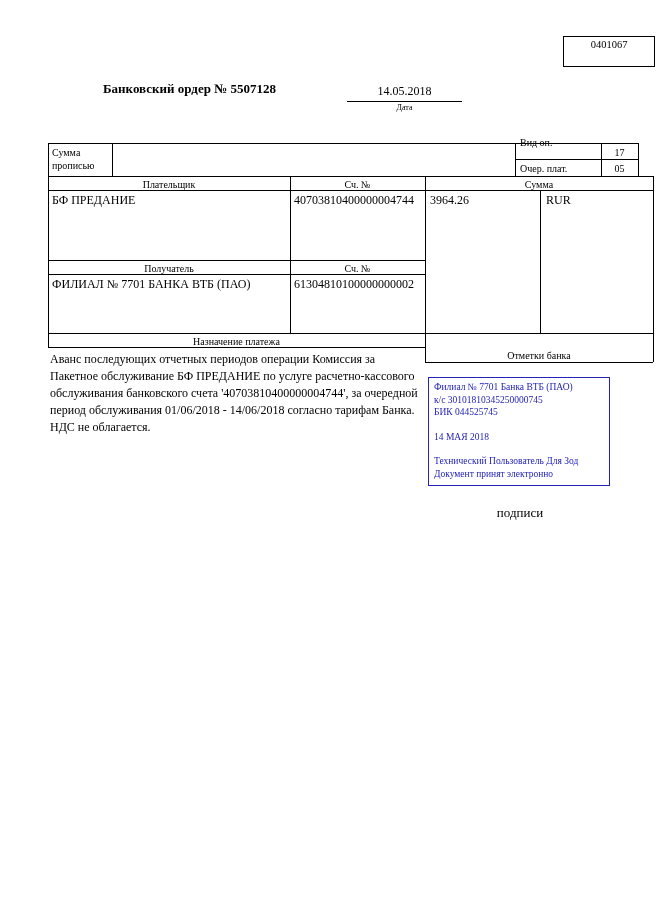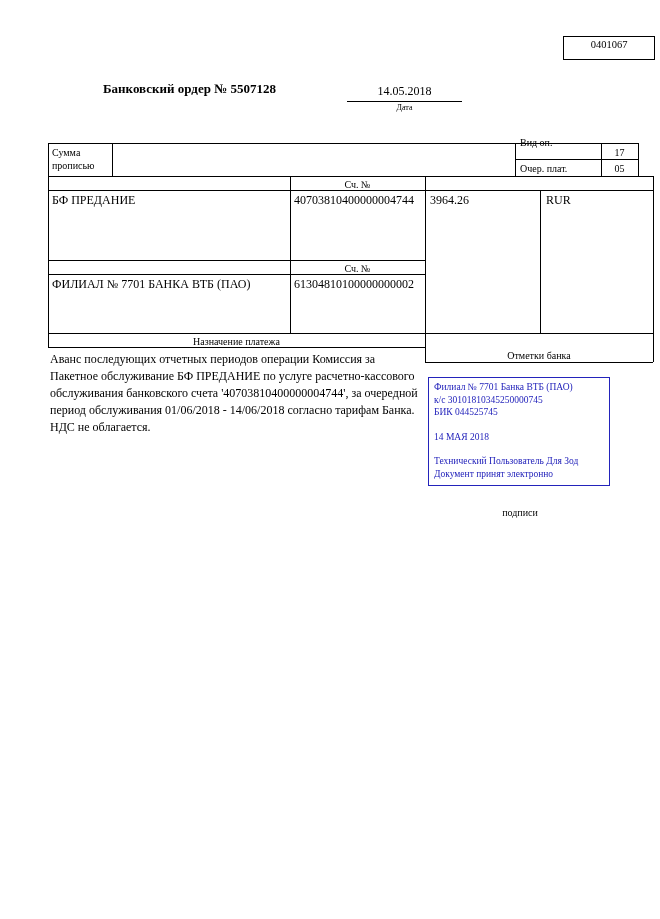--- a/index.html
+++ b/index.html
@@ -12,21 +12,21 @@
     color: #000000;
     overflow: hidden;
   }
   .abs { position: absolute; }
   .hline { position: absolute; height: 1px; background: #000; }
   .vline { position: absolute; width: 1px; background: #000; }
   .t10 { font-size: 10px; line-height: 13px; }
   .t12 { font-size: 12px; line-height: 15px; }
   .center { text-align: center; }
   .form-code {
-    position: absolute; left: 563px; top: 36px; width: 92px; height: 24px;
+    position: absolute; left: 563px; top: 36px; width: 92px; height: 31px;
     border: 1px solid #000; box-sizing: border-box;
     font-size: 10.5px; line-height: 16px; text-align: center;
   }
   .title {
     position: absolute; left: 55px; top: 81px;
     font-size: 13px; font-weight: bold; line-height: 16px; margin-left: 48px;
   }
   .date-value { position: absolute; left: 347px; top: 84px; width: 115px; text-align: center; font-size: 12px; line-height: 15px; }
   .date-label { position: absolute; left: 347px; top: 103px; width: 115px; text-align: center; font-size: 8px; line-height: 10px; }
   .purpose-text {
@@ -35,21 +35,21 @@
   }
   .stamp {
     position: absolute; left: 428px; top: 377px; width: 182px;
     border: 1px solid #2323bb; box-sizing: border-box;
     color: #2323bb; font-size: 9.5px; line-height: 12.5px;
     padding: 3px 5px 5px 5px;
   }
   .stamp .gap { margin-top: 12px; }
   .signatures {
     position: absolute; left: 425px; top: 507px; width: 190px;
-    text-align: center; font-size: 10px; line-height: 11px;
+    text-align: center; font-size: 13px; line-height: 11px;
   }
 </style>
 </head>
 <body>
 
 <div class="page">
 
   <div class="form-code">
     <span>0401067</span>
   </div>
@@ -78,27 +78,30 @@
   <div class="vline" style="left:425px;top:176px;height:186px;"></div>
   <div class="vline" style="left:540px;top:190px;height:143px;"></div>
   <div class="vline" style="left:653px;top:176px;height:186px;"></div>
 
   <div class="abs t10" style="left:52px;top:146px;width:56px;">Сумма прописью</div>
   <div class="abs t10" style="left:520px;top:136px;">Вид оп.</div>
   <div class="abs t10 center" style="left:601px;top:146px;width:37px;">17</div>
   <div class="abs t10" style="left:520px;top:162px;">Очер. плат.</div>
   <div class="abs t10 center" style="left:601px;top:162px;width:37px;">05</div>
 
+  <div class="abs t10 center" style="left:48px;top:178px;width:242px;">Плательщик</div>
   <div class="abs t10 center" style="left:290px;top:178px;width:135px;">Сч. №</div>
+  <div class="abs t10 center" style="left:425px;top:178px;width:228px;">Сумма</div>
 
   <div class="abs t12" style="left:52px;top:193px;width:234px;">БФ ПРЕДАНИЕ</div>
   <div class="abs t12" style="left:294px;top:193px;">40703810400000004744</div>
   <div class="abs t12" style="left:430px;top:193px;">3964.26</div>
   <div class="abs t12" style="left:546px;top:193px;">RUR</div>
 
+  <div class="abs t10 center" style="left:48px;top:262px;width:242px;">Получатель</div>
   <div class="abs t10 center" style="left:290px;top:262px;width:135px;">Сч. №</div>
   <div class="abs t12" style="left:52px;top:277px;width:234px;">ФИЛИАЛ № 7701 БАНКА ВТБ (ПАО)</div>
   <div class="abs t12" style="left:294px;top:277px;">61304810100000000002</div>
 
   <div class="abs t10 center" style="left:48px;top:335px;width:377px;">Назначение платежа</div>
   <div class="purpose-text">Аванс последующих отчетных периодов операции Комиссия за Пакетное обслуживание БФ ПРЕДАНИЕ по услуге расчетно-кассового обслуживания банковского счета '40703810400000004744', за очередной период обслуживания 01/06/2018 - 14/06/2018 согласно тарифам Банка. НДС не облагается.</div>
 
   <div class="abs t10 center" style="left:425px;top:349px;width:228px;">Отметки банка</div>
 
   <div class="stamp" style="color: rgb(35, 35, 187); border-color: rgb(35, 35, 187);">

